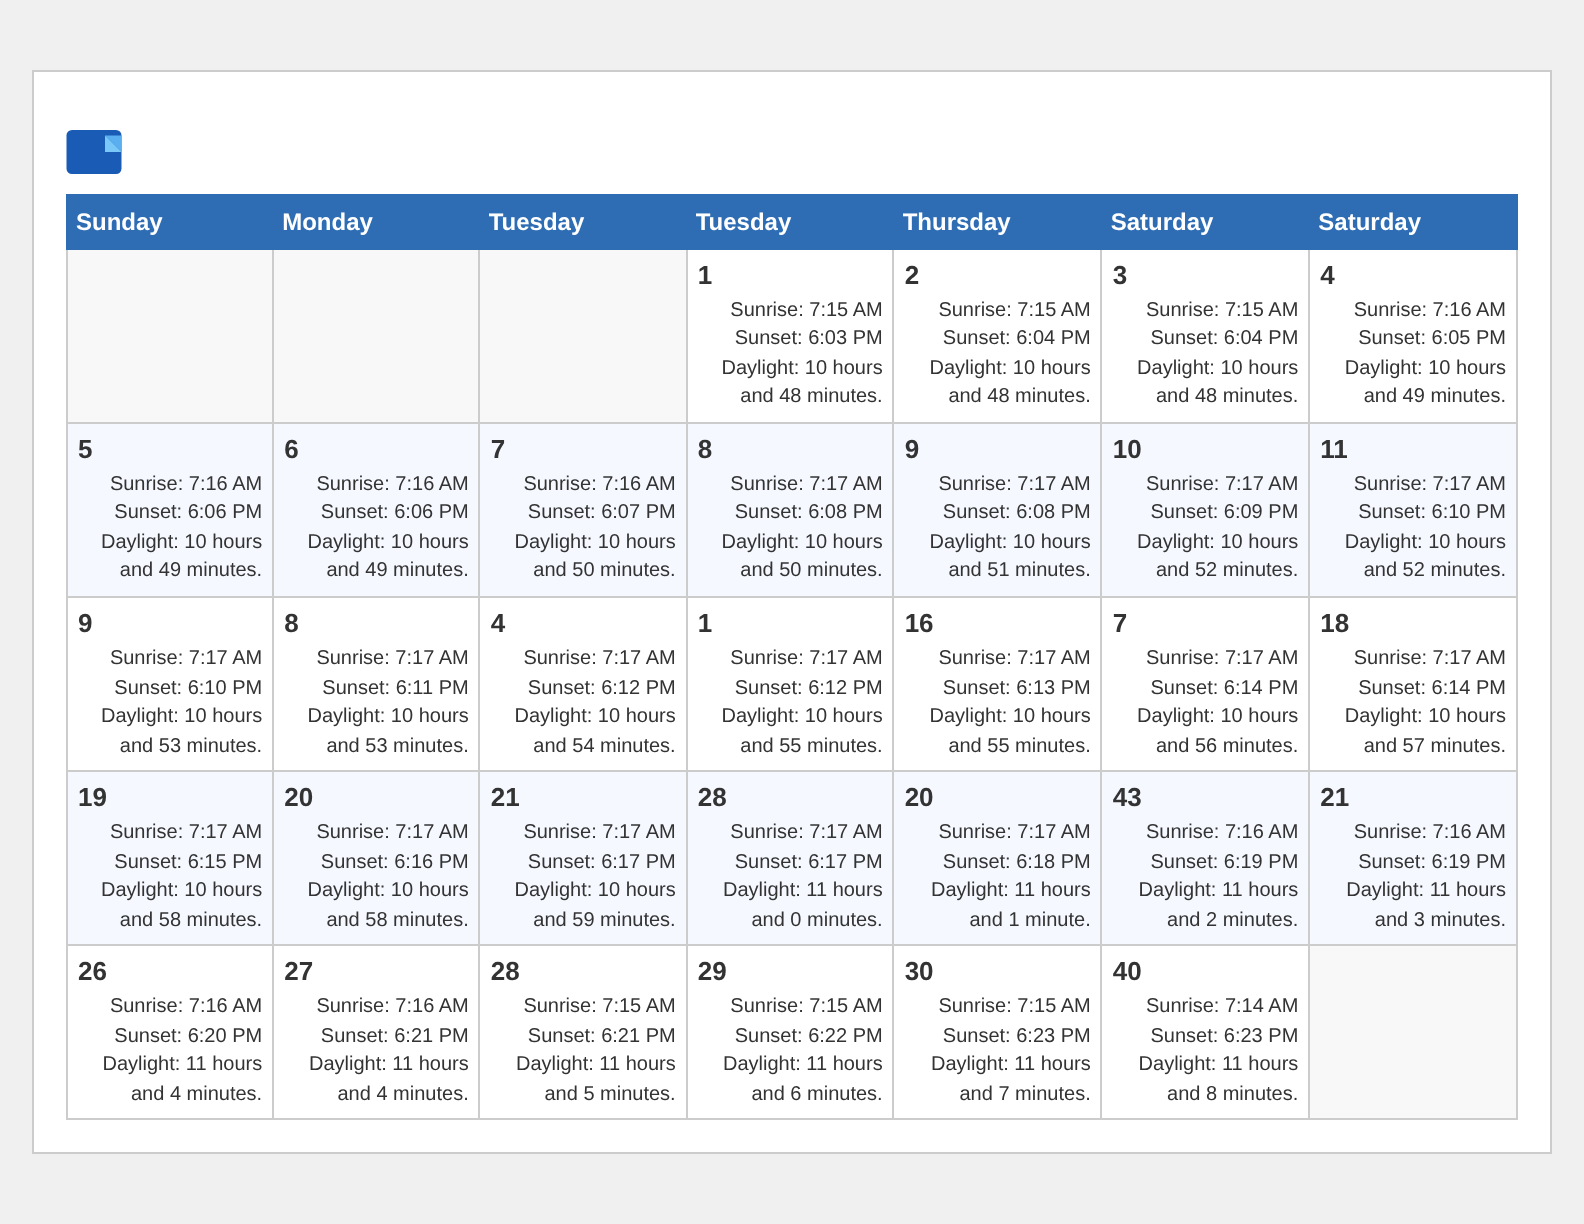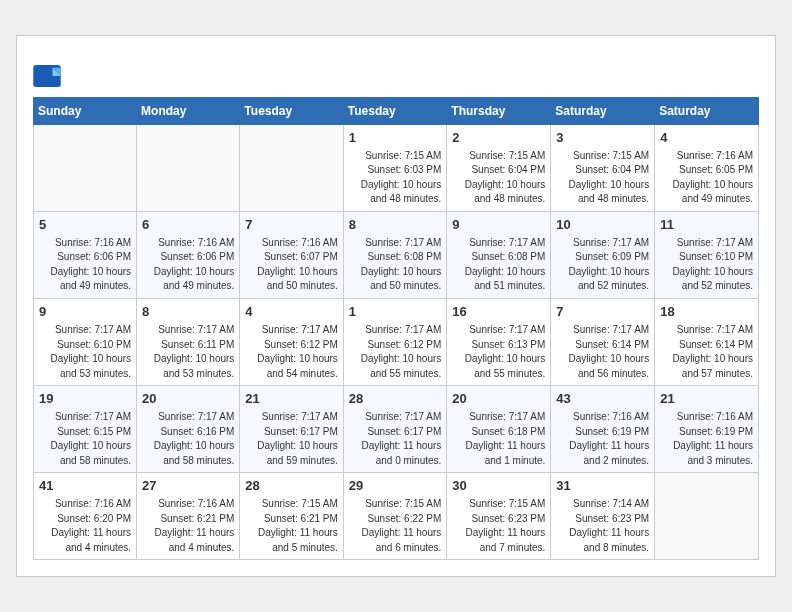--- a/index.html
+++ b/index.html
@@ -243,40 +243,40 @@
             <span class="day-number">43</span>
             <div class="day-info">Sunrise: 7:16 AM<br>Sunset: 6:19 PM<br>Daylight: 11 hours<br>and 2 minutes.</div>
           </td>
           <td>
             <span class="day-number">21</span>
             <div class="day-info">Sunrise: 7:16 AM<br>Sunset: 6:19 PM<br>Daylight: 11 hours<br>and 3 minutes.</div>
           </td>
         </tr>
         <tr>
           <td>
-            <span class="day-number">41</span>
+            <span class="day-number">26</span>
             <div class="day-info">Sunrise: 7:16 AM<br>Sunset: 6:20 PM<br>Daylight: 11 hours<br>and 4 minutes.</div>
           </td>
           <td>
             <span class="day-number">27</span>
             <div class="day-info">Sunrise: 7:16 AM<br>Sunset: 6:21 PM<br>Daylight: 11 hours<br>and 4 minutes.</div>
           </td>
           <td>
             <span class="day-number">28</span>
             <div class="day-info">Sunrise: 7:15 AM<br>Sunset: 6:21 PM<br>Daylight: 11 hours<br>and 5 minutes.</div>
           </td>
           <td>
             <span class="day-number">29</span>
             <div class="day-info">Sunrise: 7:15 AM<br>Sunset: 6:22 PM<br>Daylight: 11 hours<br>and 6 minutes.</div>
           </td>
           <td>
             <span class="day-number">30</span>
             <div class="day-info">Sunrise: 7:15 AM<br>Sunset: 6:23 PM<br>Daylight: 11 hours<br>and 7 minutes.</div>
           </td>
           <td>
-            <span class="day-number">31</span>
+            <span class="day-number">40</span>
             <div class="day-info">Sunrise: 7:14 AM<br>Sunset: 6:23 PM<br>Daylight: 11 hours<br>and 8 minutes.</div>
           </td>
           <td class="empty"></td>
         </tr>
       </tbody>
   </table>
 </div>
 
 </body></html>

